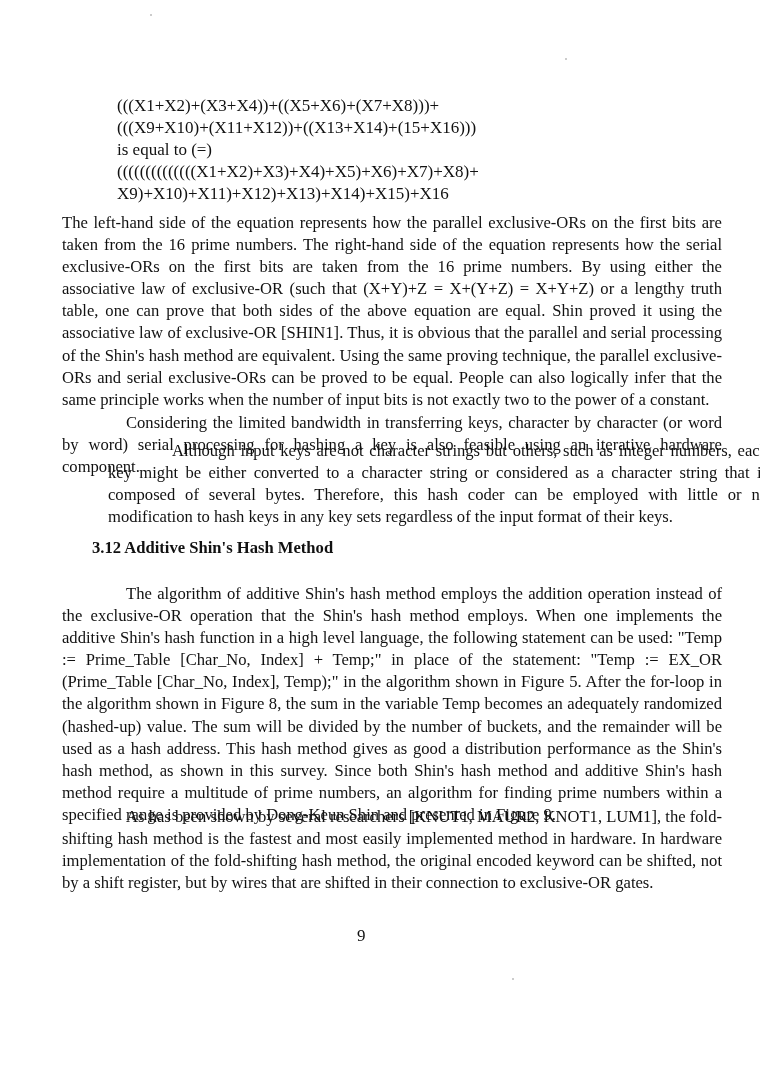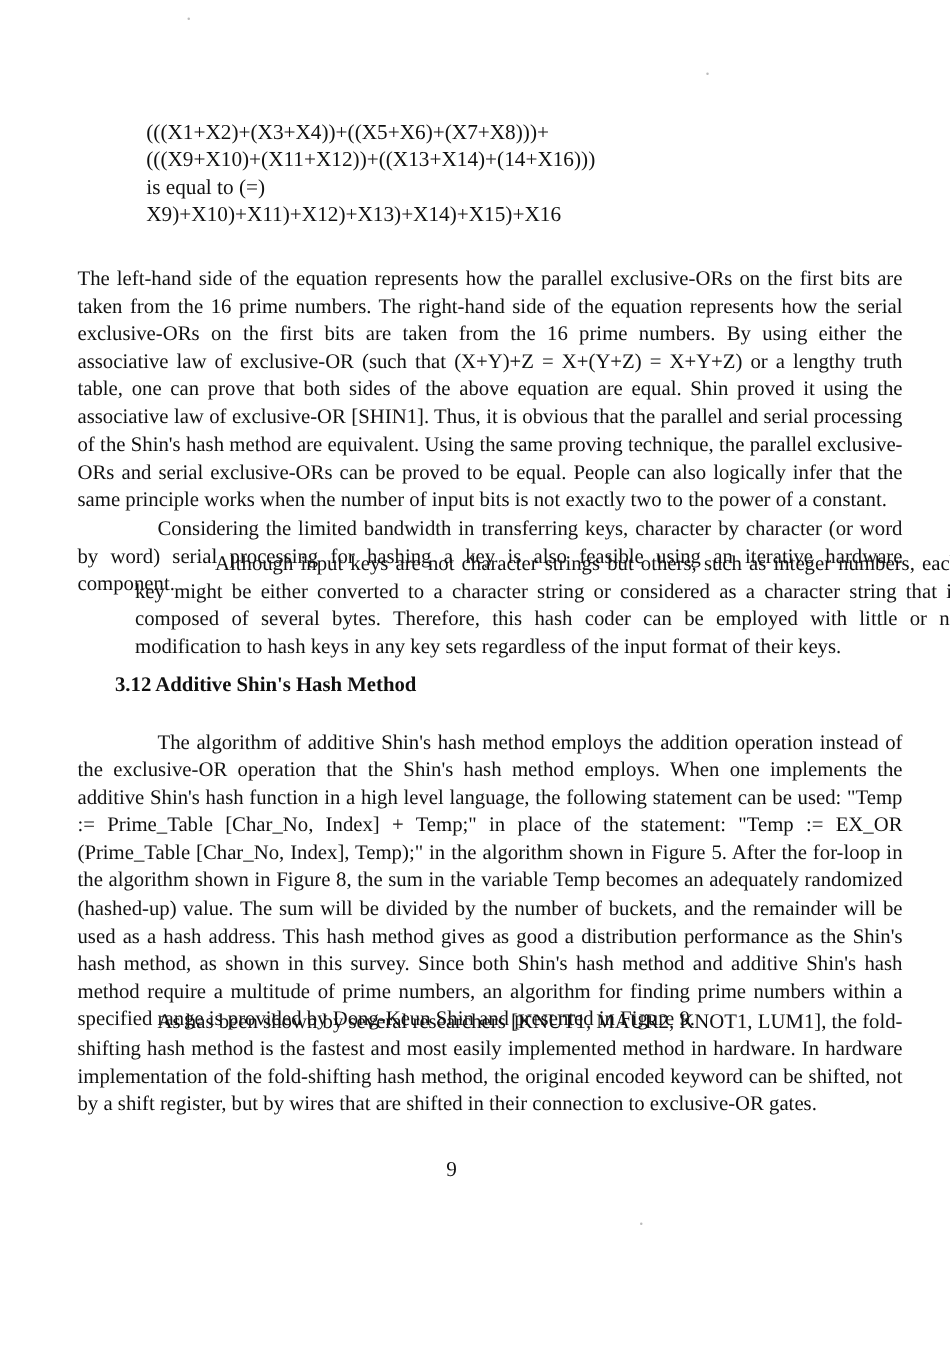--- a/index.html
+++ b/index.html
@@ -25,22 +25,23 @@
 </style>
 </head>
 <body>
 
 <div class="page">
   <span class="speck" style="left:150px;top:14px;"></span>
   <span class="speck" style="left:565px;top:58px;"></span>
 
   <div class="eq">
     <div>(((X1+X2)+(X3+X4))+((X5+X6)+(X7+X8)))+</div>
-    <div>(((X9+X10)+(X11+X12))+((X13+X14)+(14+X16)))</div>
+    <div>(((X9+X10)+(X11+X12))+((X13+X14)+(15+X16)))</div>
     <div>is equal to (=)</div>
+    <div>((((((((((((((X1+X2)+X3)+X4)+X5)+X6)+X7)+X8)+</div>
     <div>X9)+X10)+X11)+X12)+X13)+X14)+X15)+X16</div>
   </div>
 
   <div class="body" id="p1">
     <p>The left-hand side of the equation represents how the parallel exclusive-ORs on the first bits are taken from the 16 prime numbers.  The right-hand side of the equation represents how the serial exclusive-ORs on the first bits are taken from the 16 prime numbers.  By using either the associative law of exclusive-OR (such that (X+Y)+Z = X+(Y+Z) = X+Y+Z) or a lengthy truth table, one can prove that both sides of the above equation are equal.  Shin proved it using the associative law of exclusive-OR [SHIN1].  Thus, it is obvious that the parallel and serial processing of the Shin's hash method are equivalent. Using the same proving technique, the parallel exclusive-ORs and serial exclusive-ORs can be proved to be equal.  People can also logically infer that the same principle works when the number of input bits is not exactly two to the power of a constant.</p>
   </div>
   <div class="body" id="p2">
     <p class="indent">Considering the limited bandwidth in transferring keys, character by character (or word by word) serial processing for hashing a key is also feasible using an iterative hardware component.</p>
   </div>
   <div class="body" id="p3">

